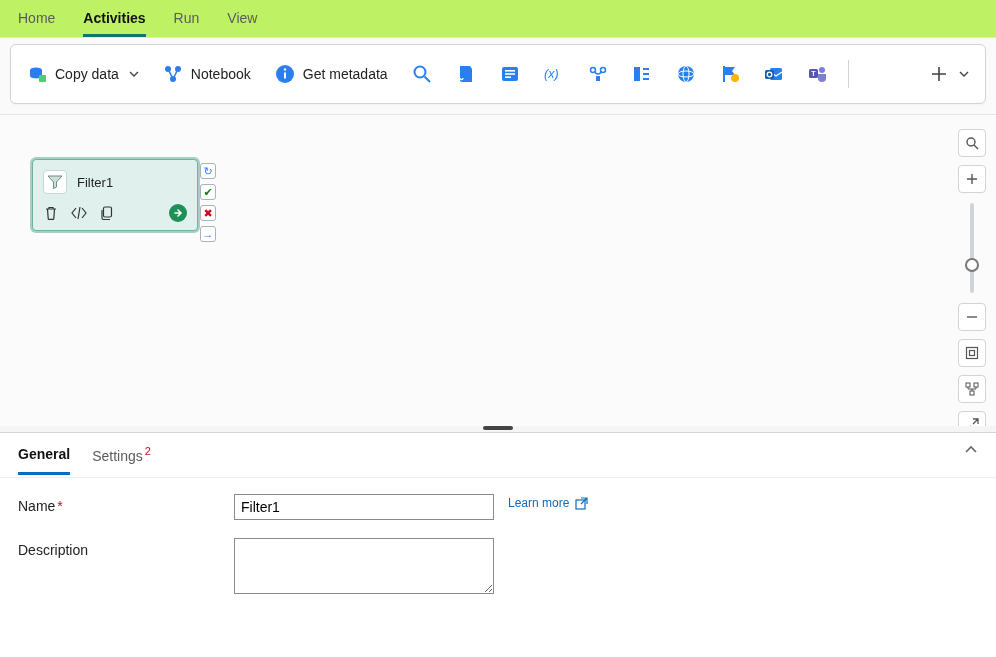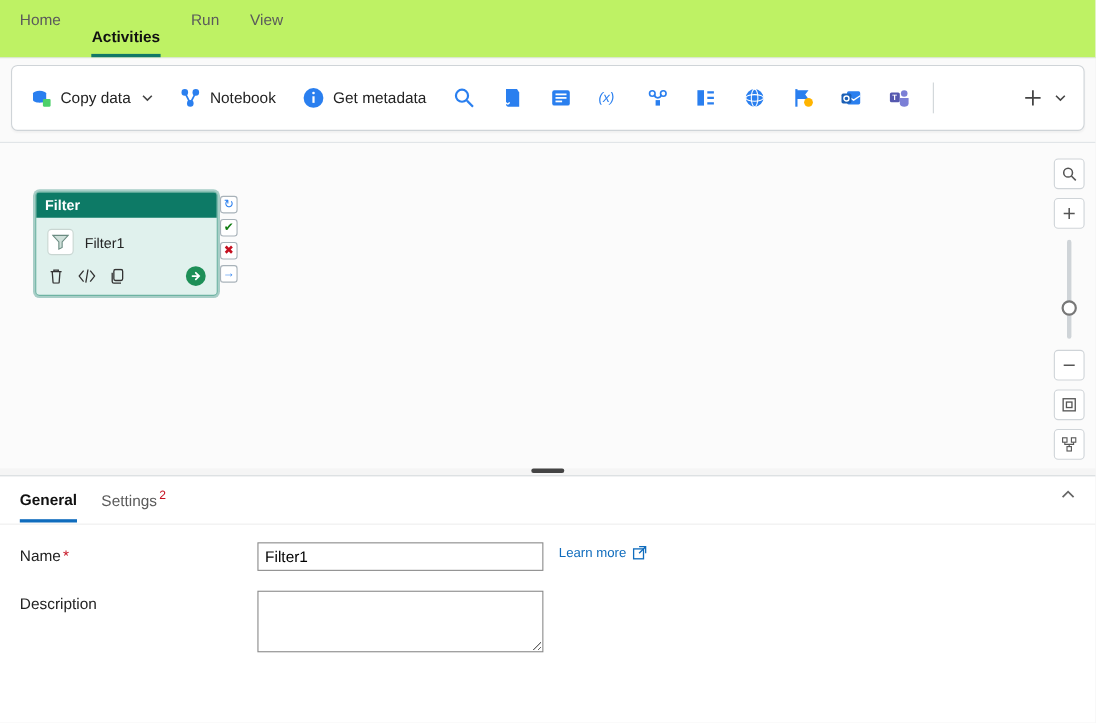--- a/index.html
+++ b/index.html
@@ -16,21 +16,21 @@
     --toolbar-bg:#ffffff;
     --icon-blue:#2a7fef;
   }
   *{box-sizing:border-box;font-family:"Segoe UI",Arial,sans-serif;}
   html,body{margin:0;padding:0;height:100%;width:996px;color:var(--text);}
   body{display:flex;flex-direction:column;height:657px;background:#f5f5f5;}
 
   
   .menu-tabs{display:flex;gap:28px;padding:6px 18px 0 18px;background:#bef264;border-bottom:1px solid var(--border2);}
   .menu-tab{font-size:14px;color:var(--muted);padding:4px 0 8px 0;cursor:pointer;border-bottom:3px solid transparent;}
-  .menu-tab.active{color:#111;border-bottom-color:var(--accent);font-weight:600;margin-top:15px;}
+  .menu-tab.active{color:#111;border-bottom-color:var(--accent);font-weight:600;}
 
   
   .ribbon-wrap{padding:6px 10px 10px 10px;background:#fafafa;}
   .ribbon{display:flex;align-items:center;gap:4px;background:var(--toolbar-bg);border:1px solid var(--border);border-radius:6px;padding:14px 6px;box-shadow:0 1px 2px rgba(0,0,0,.04);}
   .rbtn{display:flex;align-items:center;gap:8px;padding:5px 10px;border-radius:4px;font-size:14px;color:#222;cursor:pointer;}
   .rico{display:flex;align-items:center;justify-content:center;width:20px;height:20px;}
   .vsep{width:1px;height:28px;background:var(--border);margin:0 6px;}
   .chev{margin-left:2px;}
   .more{margin-left:auto;display:flex;align-items:center;}
 
@@ -230,21 +230,20 @@
             <path d="M1 3l4 4 4-4" fill="none" stroke="#444" stroke-width="1.4"></path>
           </svg>
       </span>
     </div>
   </div>
 </div>
 
 <div class="canvas-wrap">
 
   <div class="node">
-    <div class="node-head">Filter</div>
     <div class="node-body">
       <span class="funnel">
         <svg width="16" height="16" viewBox="0 0 16 16">
             <path d="M1 2h14l-5.5 6v5l-3 1.5V8z" fill="#cfe0da" stroke="#6b8c82" stroke-width="1"></path>
           </svg>
       </span>
       <span>Filter1</span>
     </div>
     <div class="node-actions">
       <span class="na">

